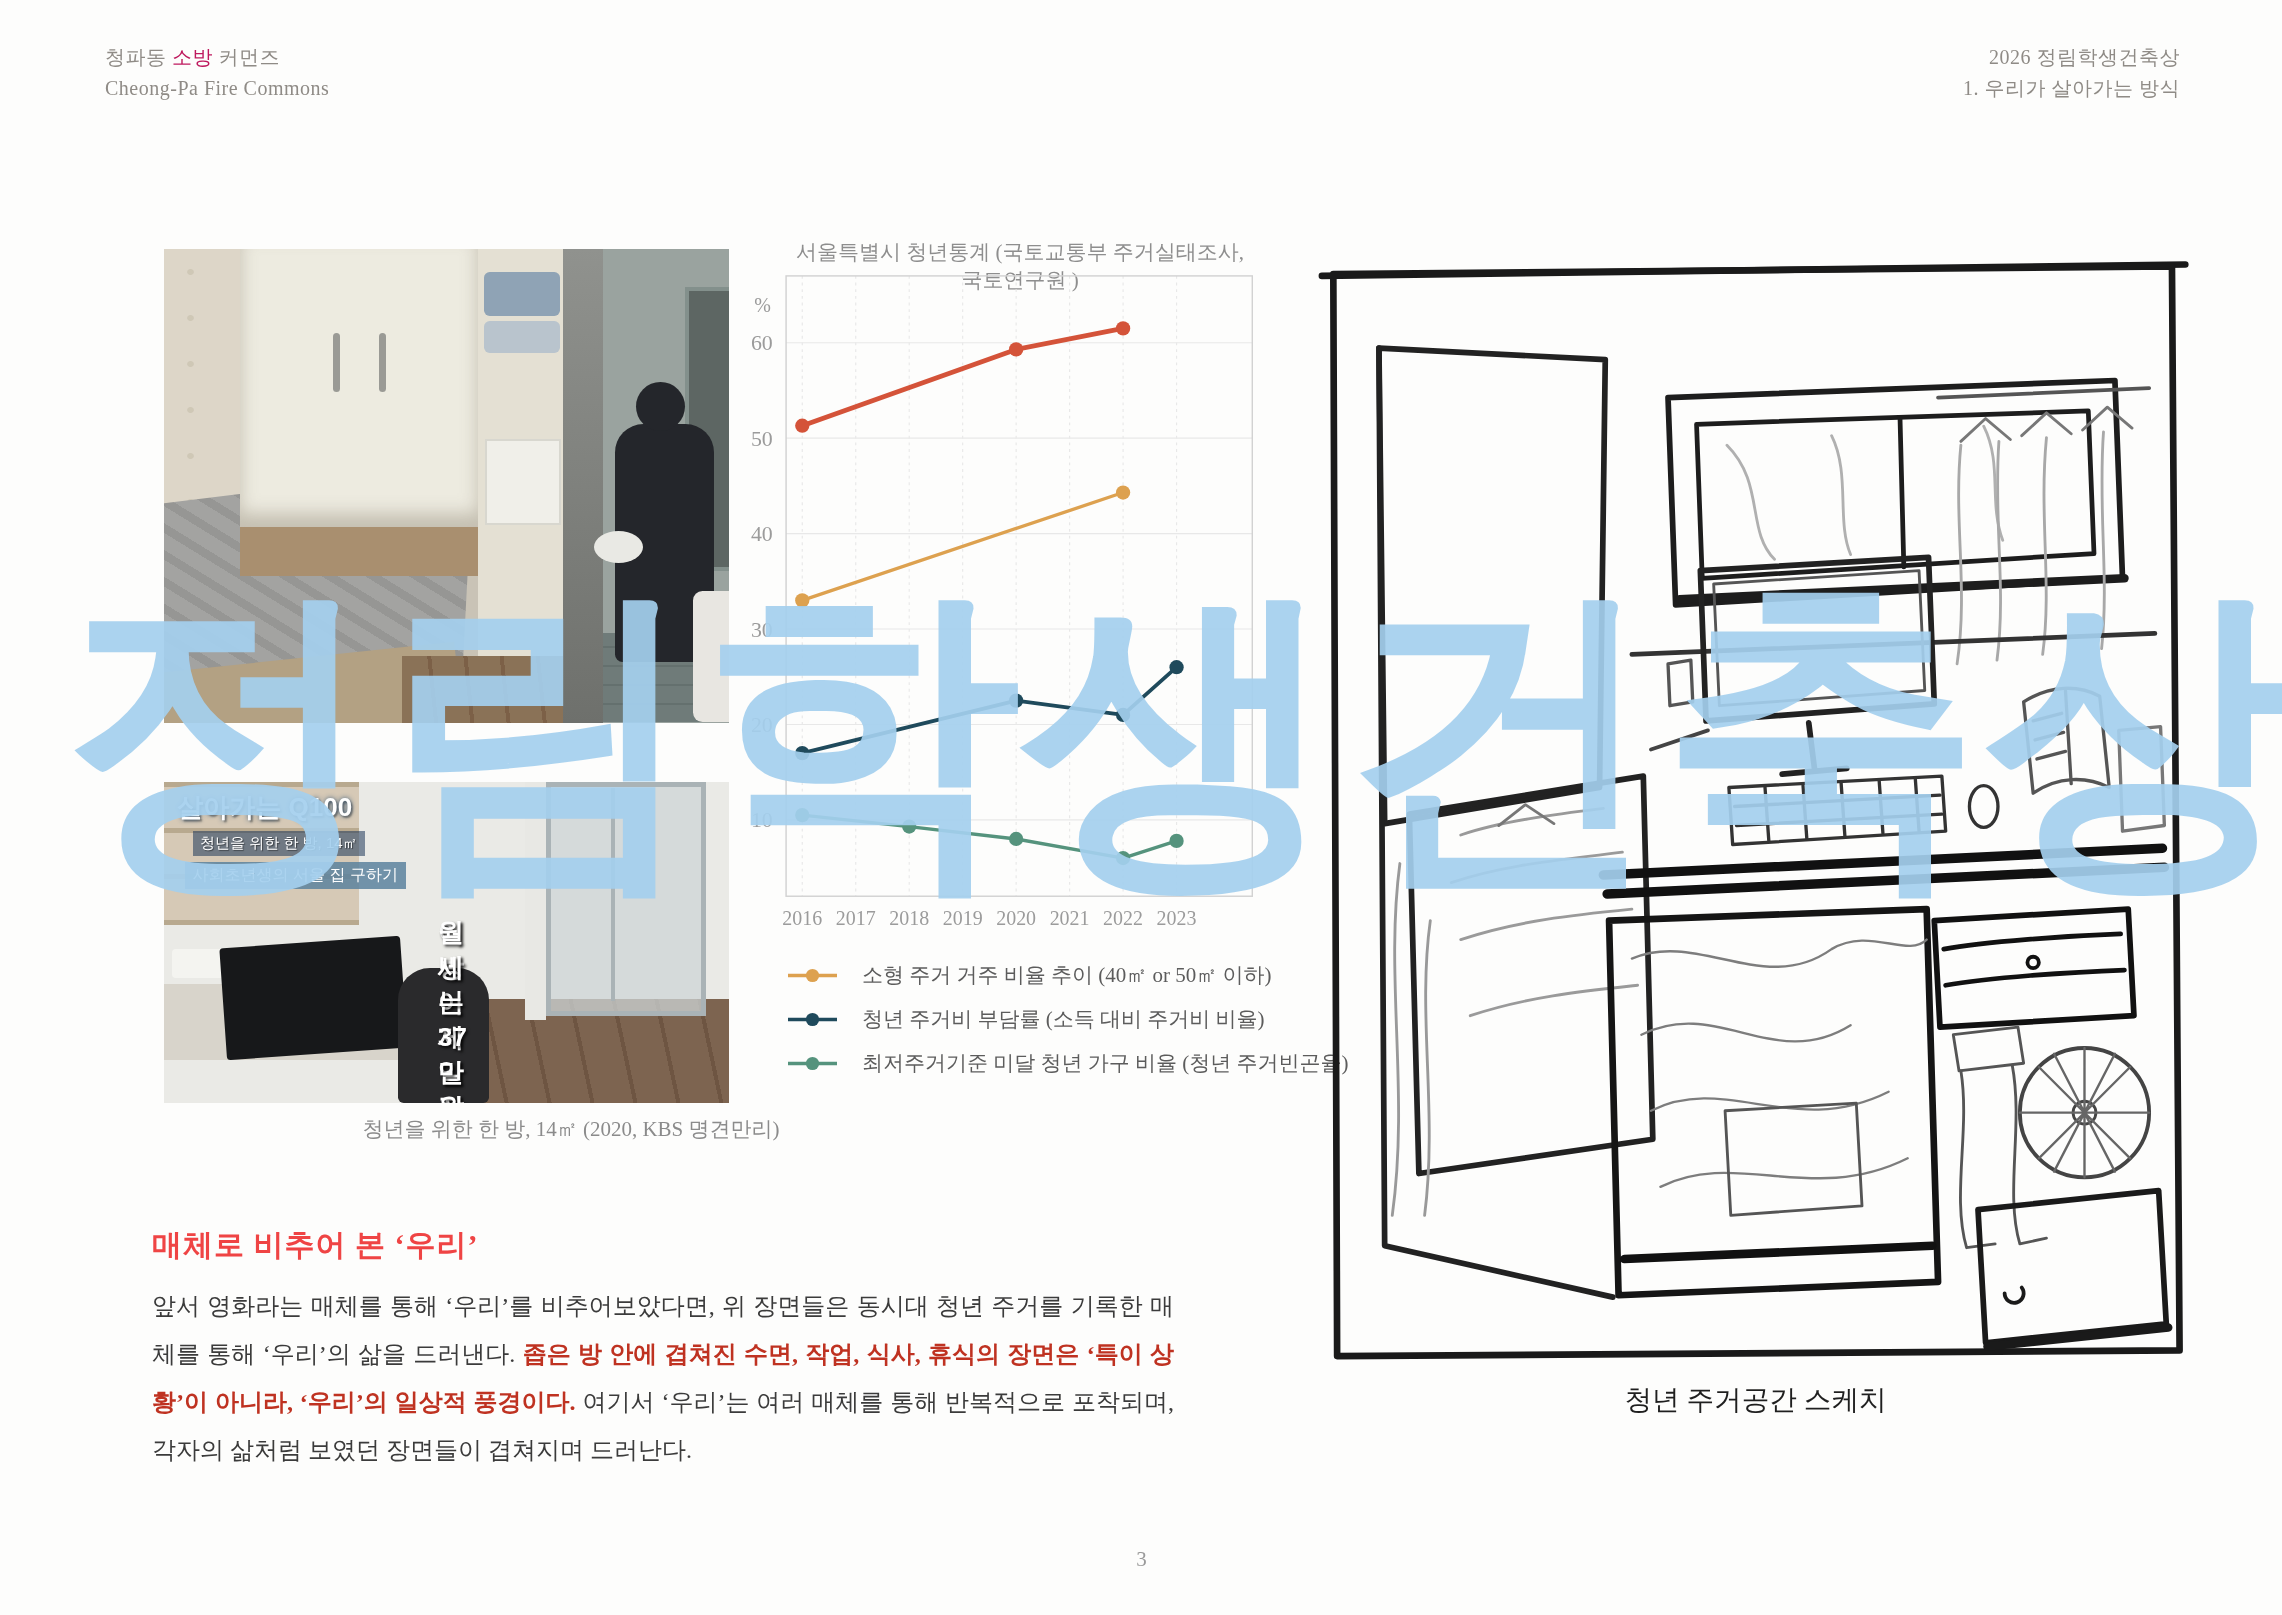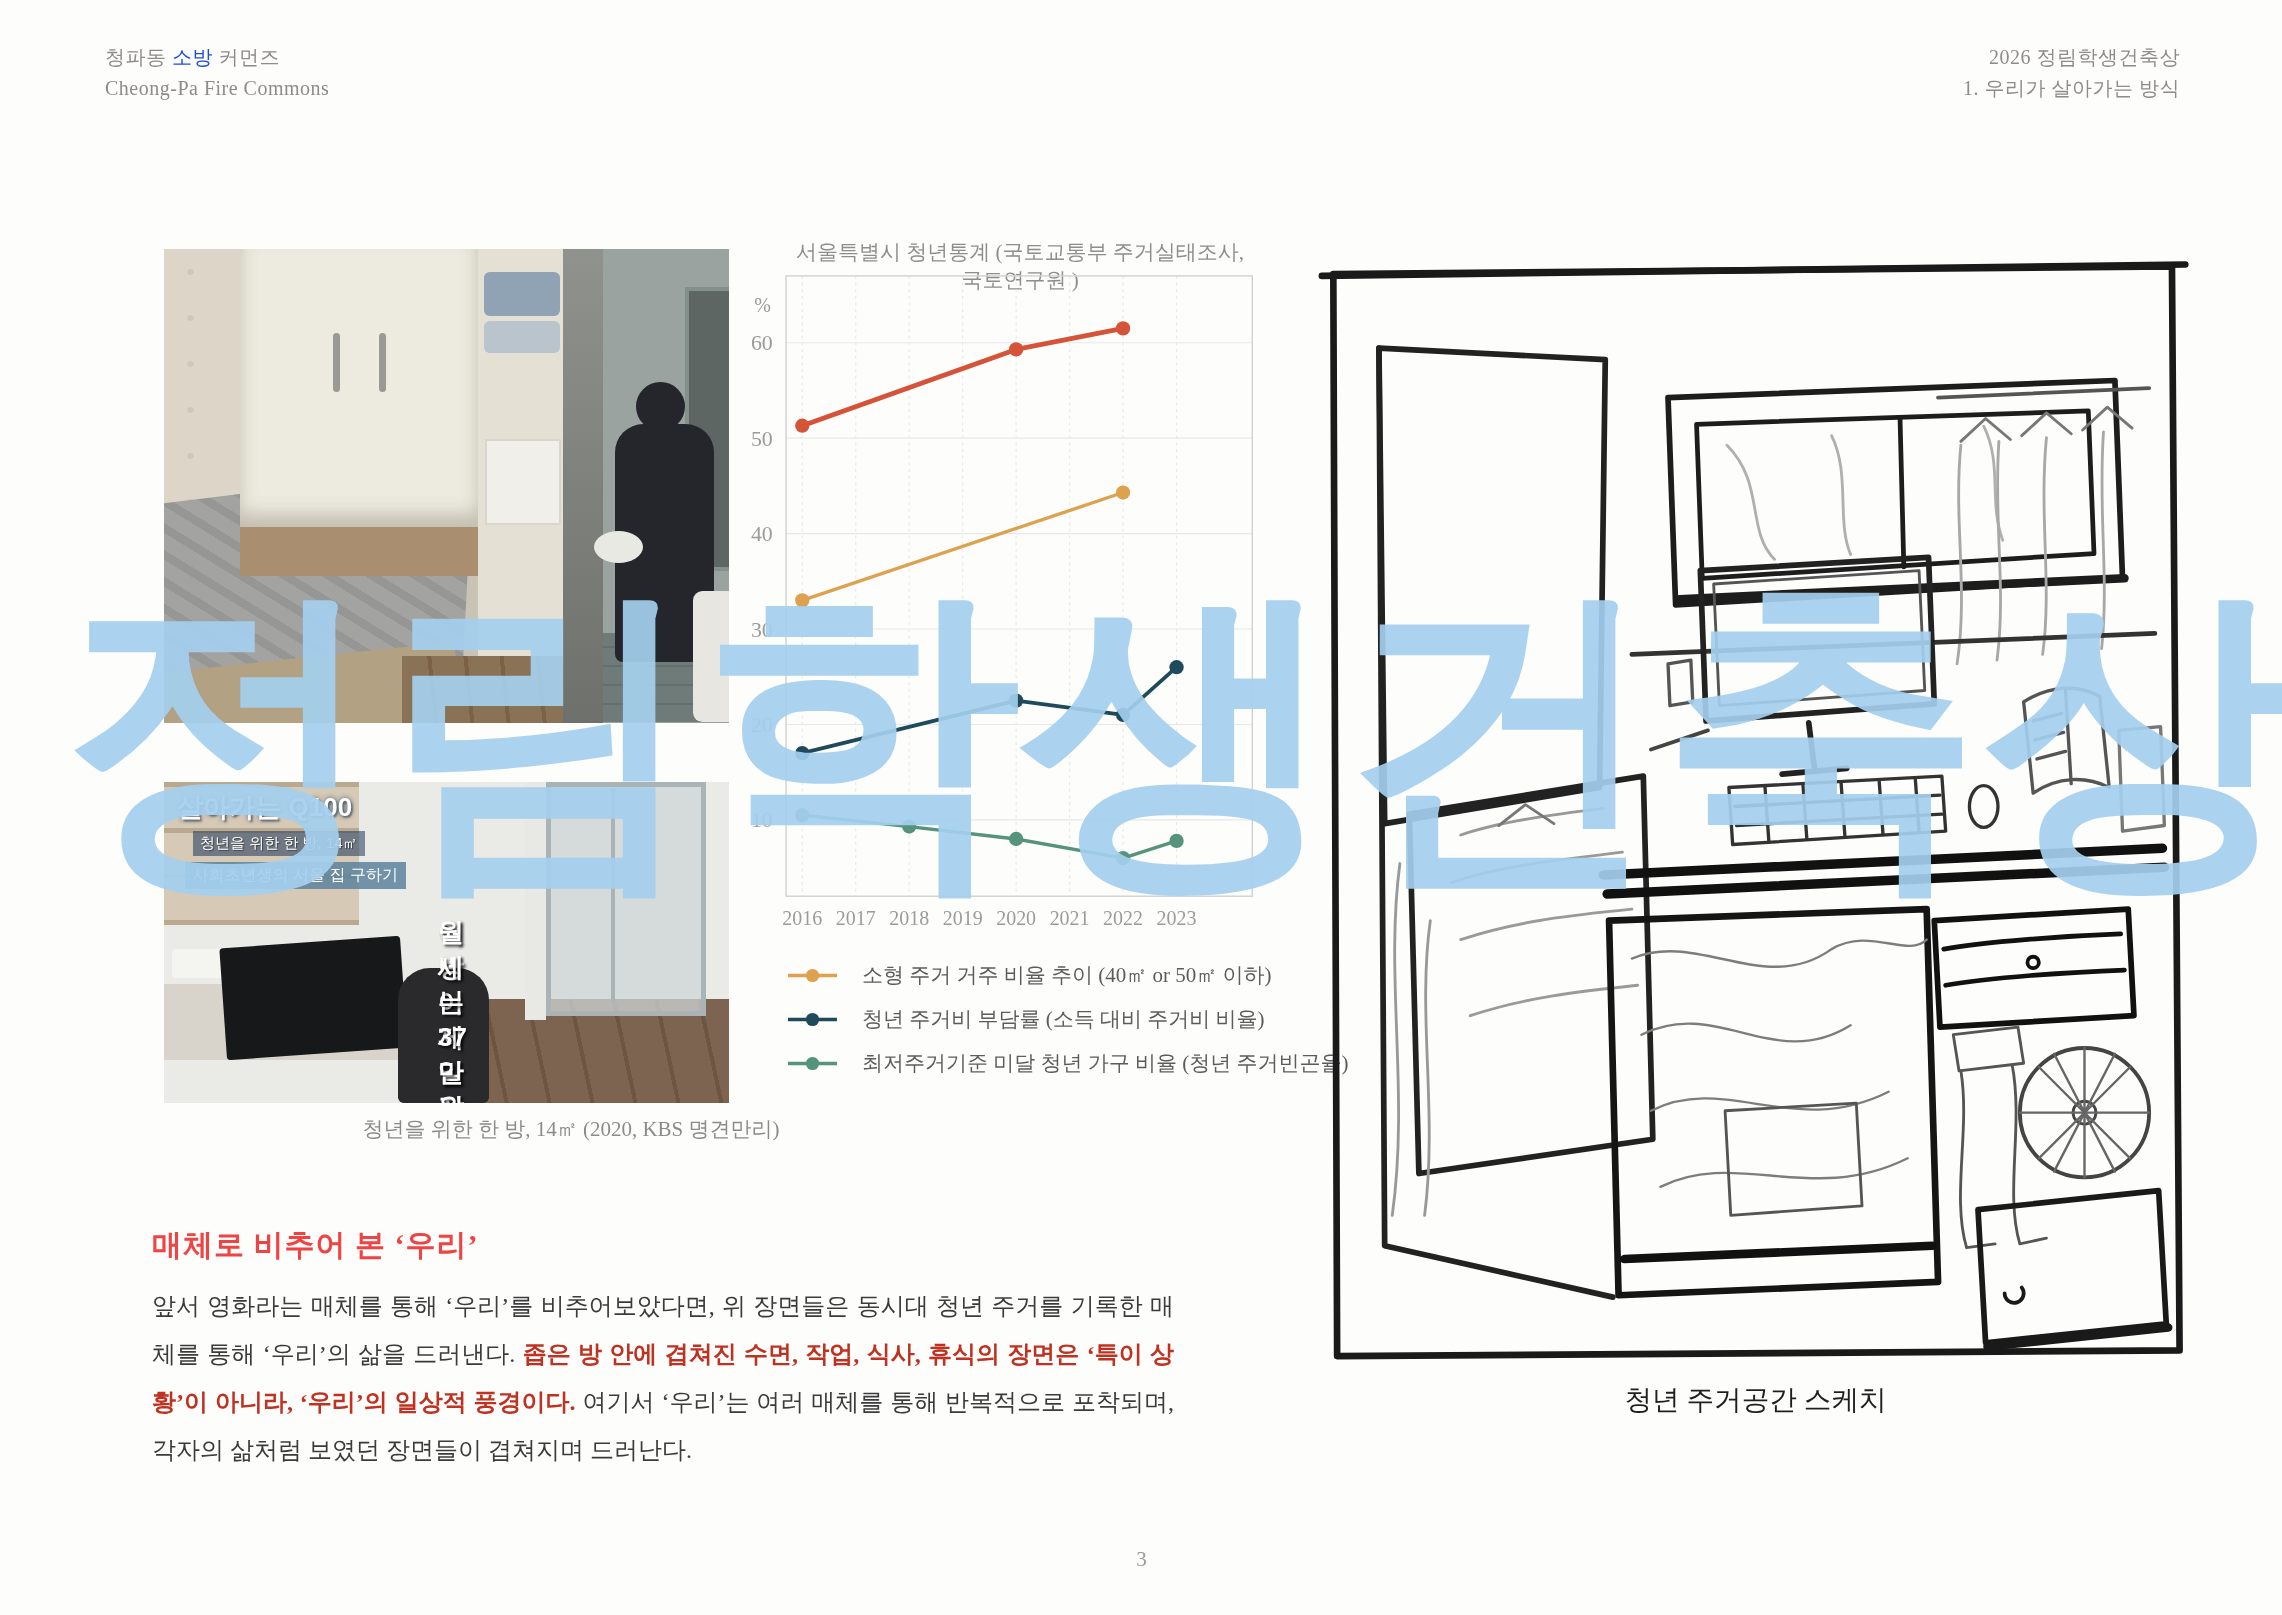--- a/index.html
+++ b/index.html
@@ -2,21 +2,21 @@
 <html style="font-size:15px"><head>
 <meta charset="utf-8">
 <style>
   html,body{margin:0;padding:0;}
   body{width:2283px;height:1616px;position:relative;background:#fdfdfc;
        font-family:"Liberation Serif", serif;color:#333;overflow:hidden;}
   .abs{position:absolute;}
 
   
   .hdr{font-size:20px;line-height:31px;color:#8f8b86;letter-spacing:0.5px;}
-  .hdr .accent{color:#1d4ed8;}
+  .hdr .accent{color:#be185d;}
   #header-right{right:103px;top:42px;text-align:right;}
   #header-left{left:105px;top:42px;}
 
   
   .photo{overflow:hidden;background:#c9c3b6;}
   .photo div{position:absolute;}
   #photo1{left:164px;top:249px;width:565px;height:474px;}
   #photo2{left:164px;top:782px;width:565px;height:321px;}
 
   .p1-wall{left:0;top:0;width:105px;height:474px;background:#ddd6c8;

